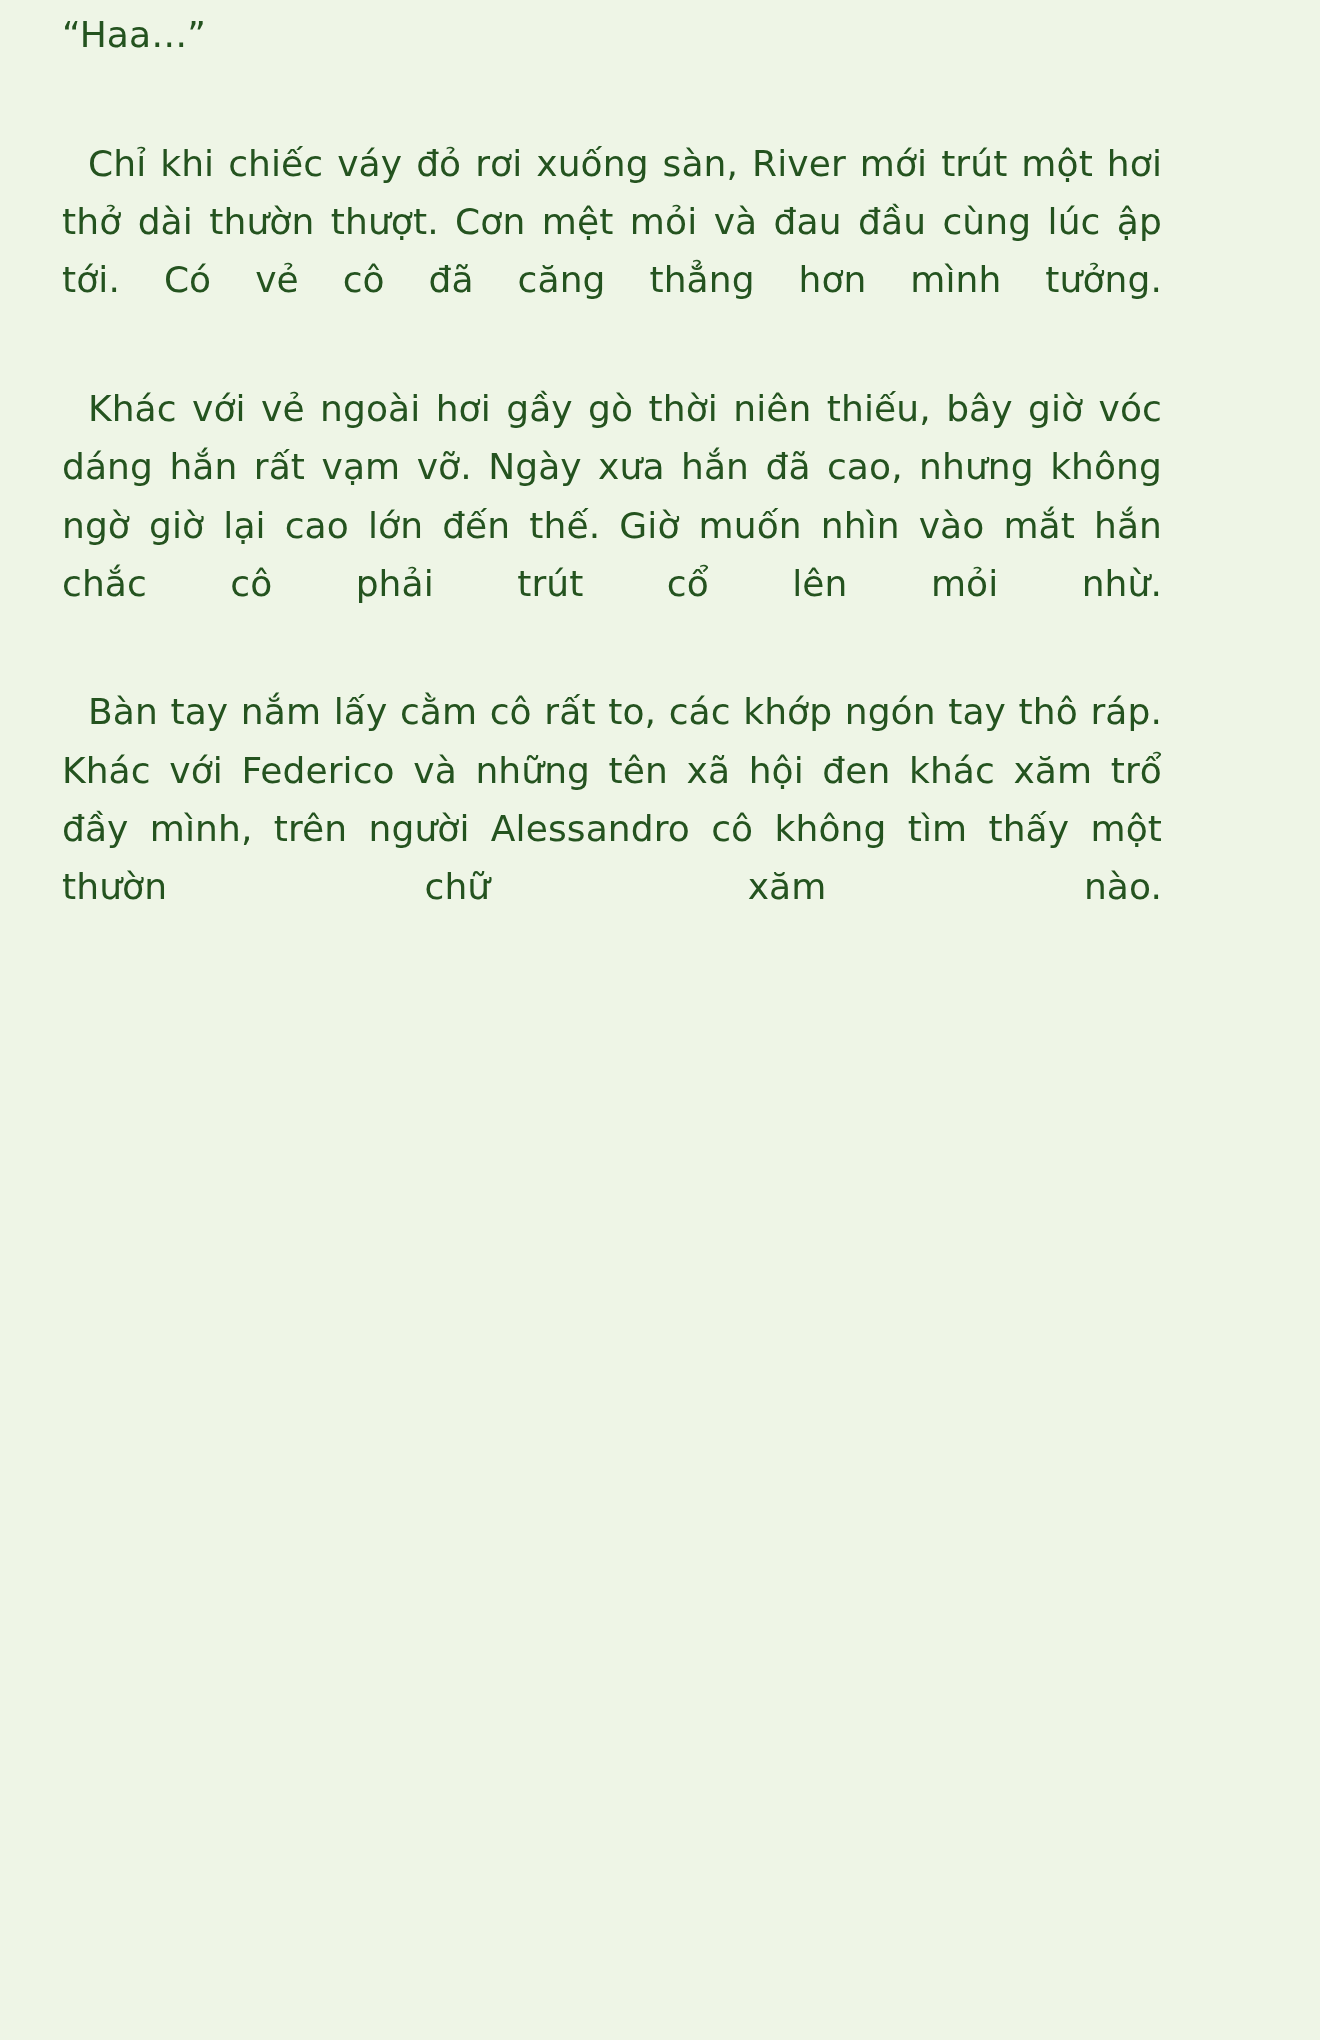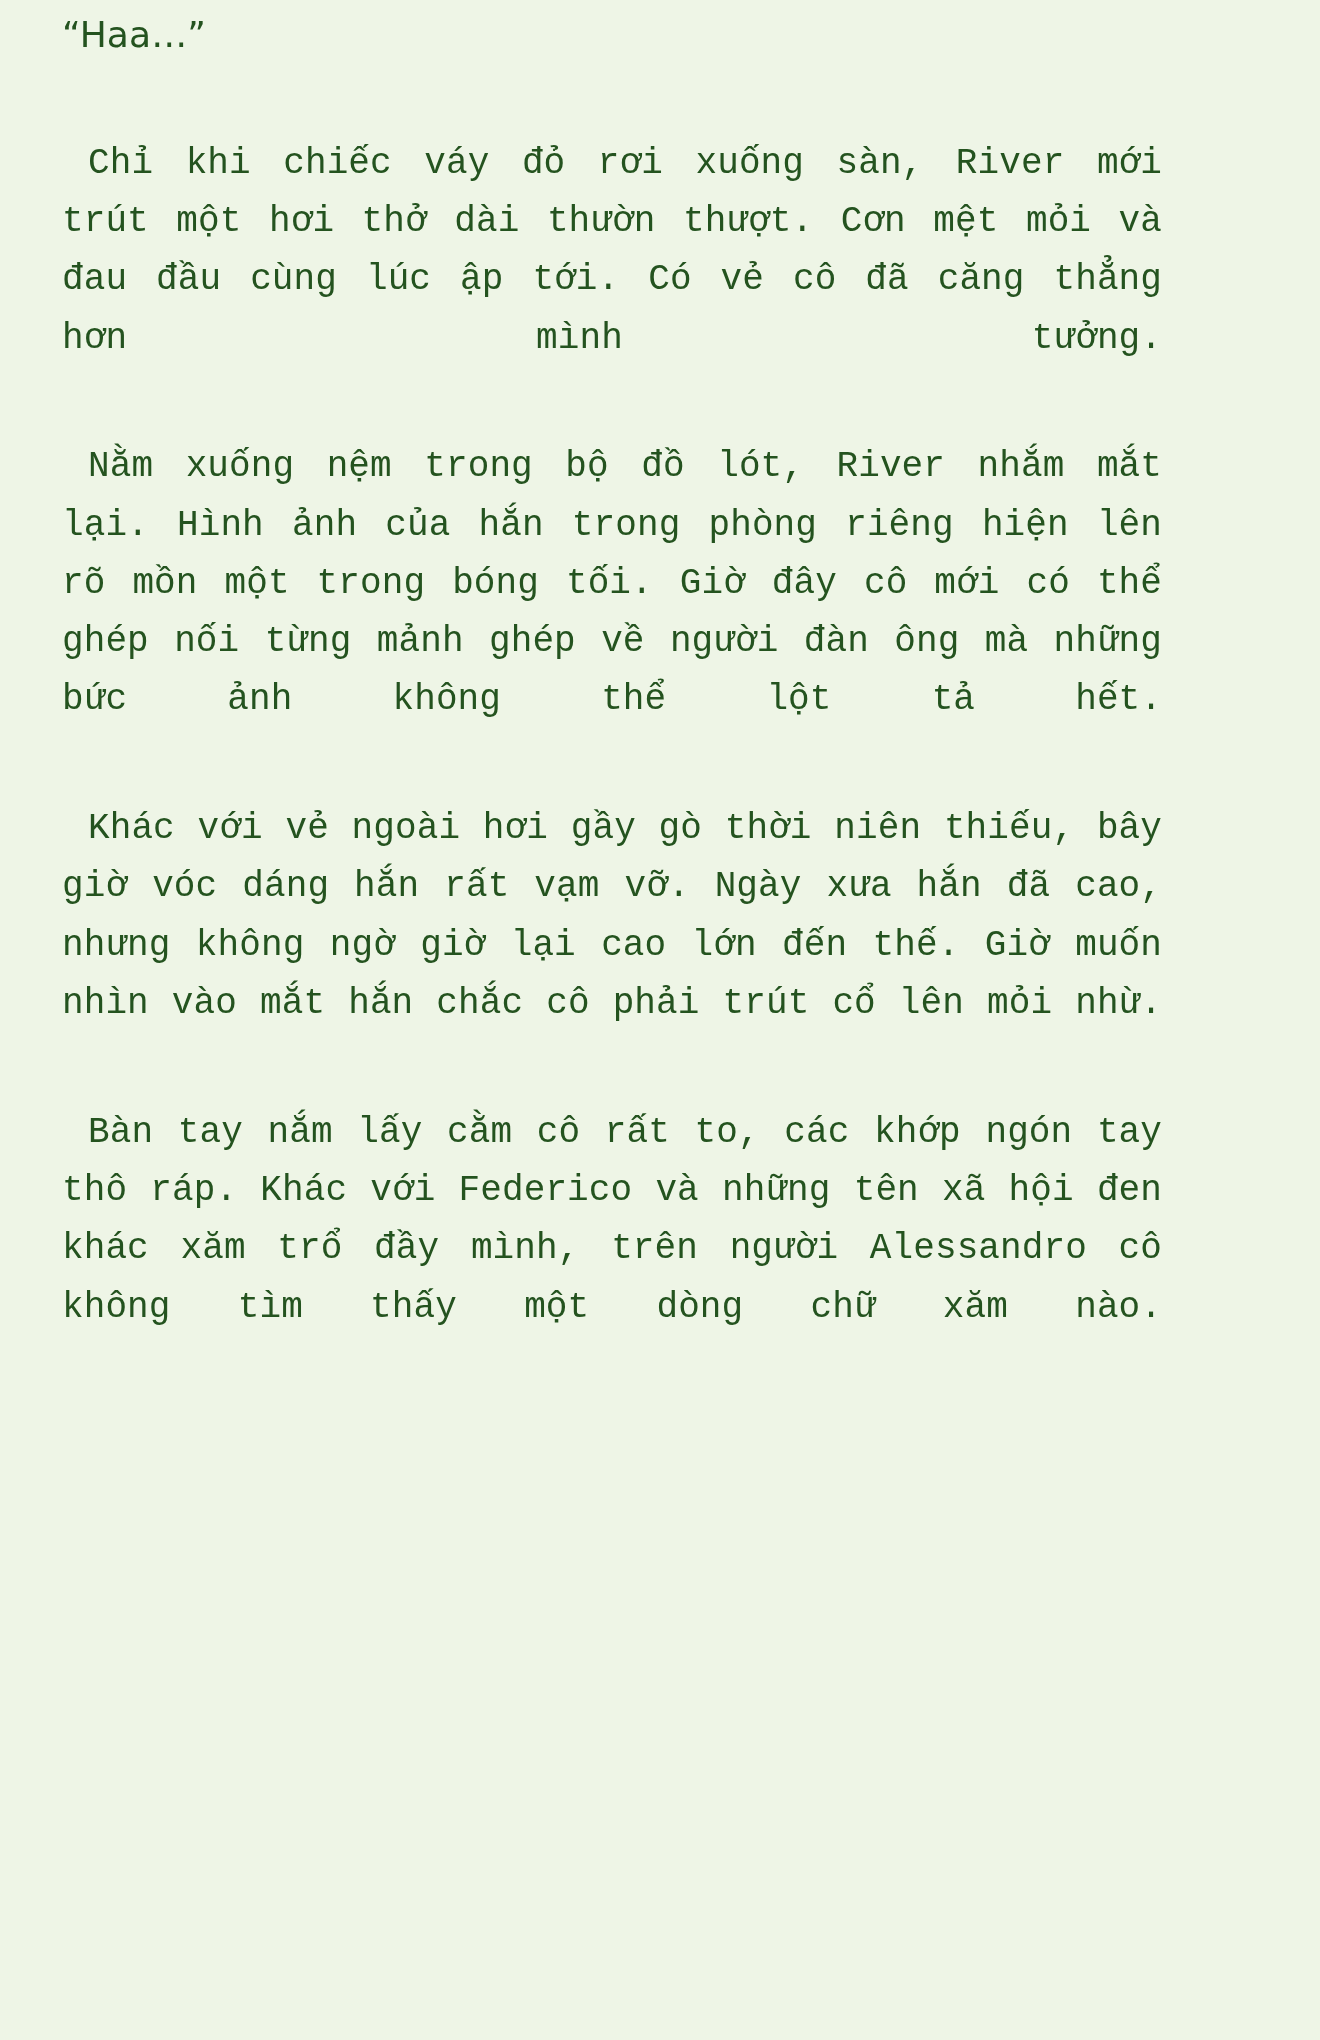--- a/index.html
+++ b/index.html
@@ -27,36 +27,34 @@
     color: #24531f;
     font-size: 36px;
     line-height: 1.62;
     text-align: justify;
     text-justify: inter-word;
     letter-spacing: 0.1px;
     text-indent: 0;
   }
   p.para.indent {
     text-indent: 26px;
-    font-family: Liberation Mono, monospace;
   }
   p.para:last-child {
     margin-bottom: 0;
   }
   
   p.para::after {
     content: "";
     display: inline-block;
     width: 100%;
   }
 </style>
 </head>
 <body>
 
 <div class="reader">
   <div class="reader-body">
     <p class="para">“Haa…”</p>
     <p class="para indent">Chỉ khi chiếc váy đỏ rơi xuống sàn, River mới trút một hơi thở dài thườn thượt. Cơn mệt mỏi và đau đầu cùng lúc ập tới. Có vẻ cô đã căng thẳng hơn mình tưởng.</p>
-    <p class="para indent">Nằm xuống nệm trong bộ đồ lót, River nhắm mắt lại. Hình ảnh của hắn trong phòng riêng hiện lên rõ mồn một trong bóng tối. Giờ đây cô mới có thể ghép nối từng mảnh ghép về người đàn ông mà những bức ảnh không thể lột tả hết.</p>
     <p class="para indent">Khác với vẻ ngoài hơi gầy gò thời niên thiếu, bây giờ vóc dáng hắn rất vạm vỡ. Ngày xưa hắn đã cao, nhưng không ngờ giờ lại cao lớn đến thế. Giờ muốn nhìn vào mắt hắn chắc cô phải trút cổ lên mỏi nhừ.</p>
-    <p class="para indent">Bàn tay nắm lấy cằm cô rất to, các khớp ngón tay thô ráp. Khác với Federico và những tên xã hội đen khác xăm trổ đầy mình, trên người Alessandro cô không tìm thấy một dòng chữ xăm nào.</p>
+    <p class="para indent">Bàn tay nắm lấy cằm cô rất to, các khớp ngón tay thô ráp. Khác với Federico và những tên xã hội đen khác xăm trổ đầy mình, trên người Alessandro cô không tìm thấy một thườn chữ xăm nào.</p>
   </div>
 </div>
 
 </body></html>

